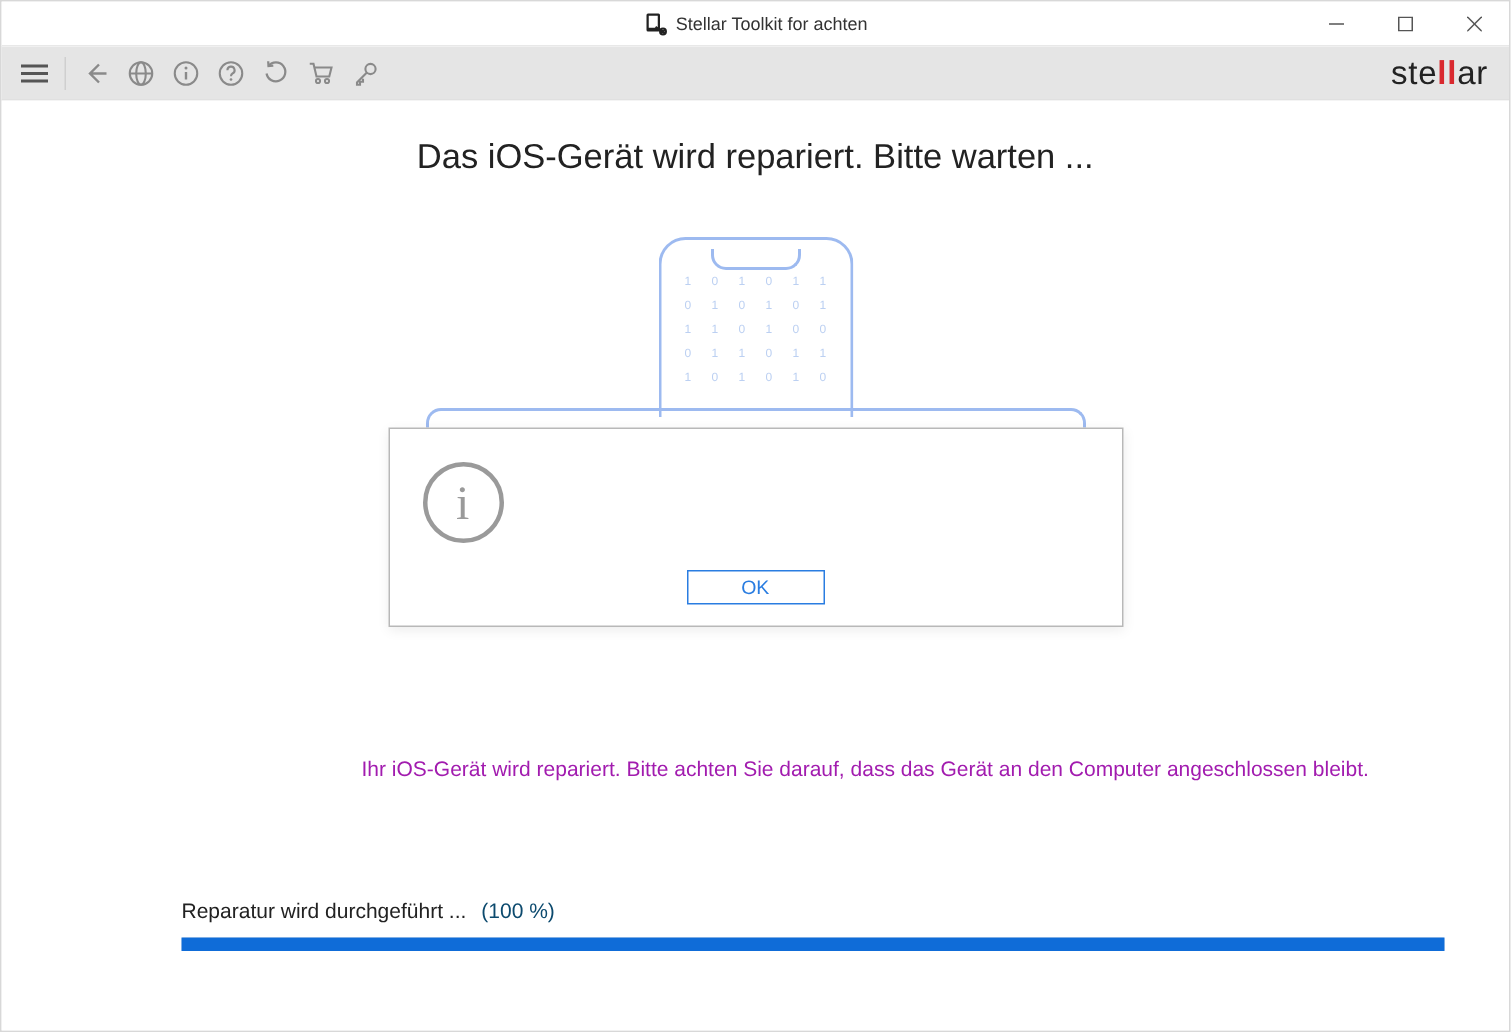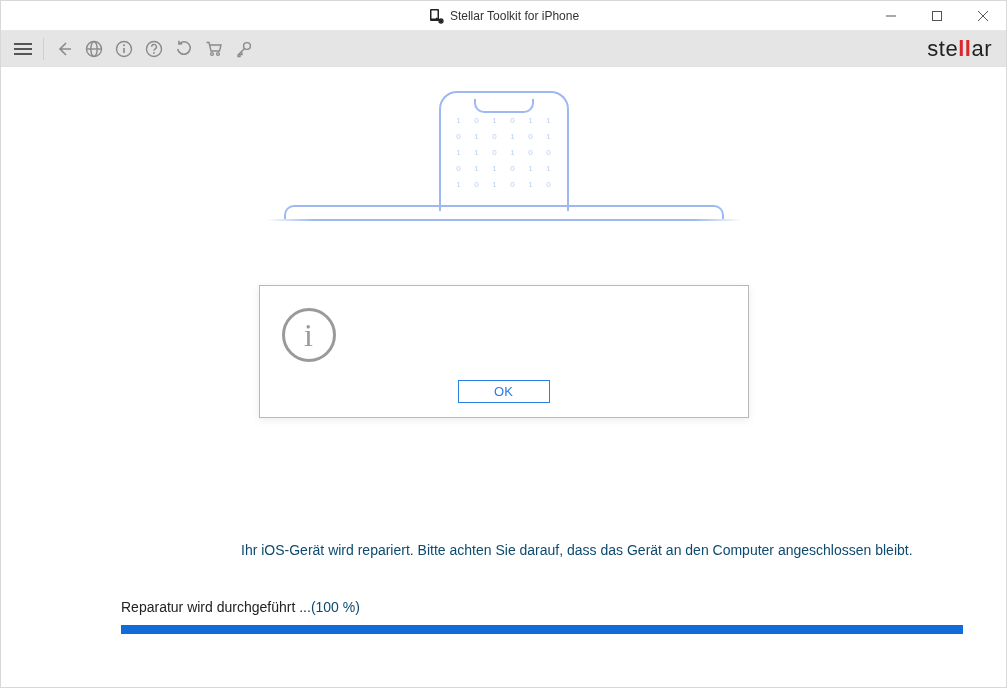--- a/index.html
+++ b/index.html
@@ -156,32 +156,32 @@
       height:2px;
       background: linear-gradient(to right, transparent, #9dbaf0 10%, #9dbaf0 90%, transparent);
     }
 
     .info-text {
       position: absolute;
       left: 240px;
       right: 40px;
       top: 435px;
       font-size: 14px;
-      color: #0c4a6e;
+      color: #a21caf;
       line-height: 1.5;
-      margin-top: 38px;
     }
 
     .progress-row {
       position: absolute;
       left: 120px; right: 40px;
       top: 532px;
     }
     .progress-label-wrap {
       display: flex;
+      gap: 10px;
       font-size: 14px;
       margin-bottom: 10px;
     }
     .progress-label { color: #222; }
     .progress-pct { color: #0c4a6e; }
     .progress-bar {
       height: 9px;
       background: #e6e6e6;
       position: relative;
       border-radius: 1px;
@@ -257,21 +257,21 @@
     <span class="app-icon">
       <svg width="16" height="16" viewBox="0 0 16 16">
         <rect x="2" y="1" width="9" height="12" rx="1" fill="#222"></rect>
         <rect x="3.5" y="2.5" width="6" height="8" fill="#fff"></rect>
         <path d="M8 10 L14 14" stroke="#222" stroke-width="1.5"></path>
         <circle cx="13" cy="13" r="2" fill="none" stroke="#222" stroke-width="1.3"></circle>
         <line x1="11.6" y1="11.6" x2="14.4" y2="14.4" stroke="#222" stroke-width="1.3"></line>
         <line x1="14.4" y1="11.6" x2="11.6" y2="14.4" stroke="#222" stroke-width="1.3"></line>
       </svg>
     </span>
-    <span>Stellar Toolkit for iPhone</span>
+    <span>Stellar Toolkit for achten</span>
   </div>
   <div class="win-controls">
     <div class="win-btn">
       <svg width="10" height="10">
           <line x1="0" y1="5" x2="10" y2="5" stroke="currentColor" stroke-width="1"></line>
         </svg>
     </div>
     <div class="win-btn">
       <svg width="10" height="10">
           <rect x="0.5" y="0.5" width="9" height="9" fill="none" stroke="currentColor" stroke-width="1"></rect>
@@ -339,20 +339,21 @@
         <circle cx="12" cy="6" r="3.4" fill="none" stroke="currentColor" stroke-width="1.4"></circle>
         <path d="M9.6 8.4 L3 15 L3 16.5 L5 16.5 L5 14.5 L7 14.5 L7 12.5" fill="none" stroke="currentColor" stroke-width="1.4"></path>
       </svg>
   </div>
   <div class="brand">
     <span>ste</span><span class="ll">ll</span><span>ar</span>
   </div>
 </div>
 
 <div class="content">
+  <div class="heading">Das iOS-Gerät wird repariert. Bitte warten ...</div>
 
   <div class="phone-wrap">
     <div class="platform"></div>
     <div class="phone">
       <div class="phone-dots">
         <span>1</span>
           <span>0</span>
           <span>1</span>
           <span>0</span>
           <span>1</span>

